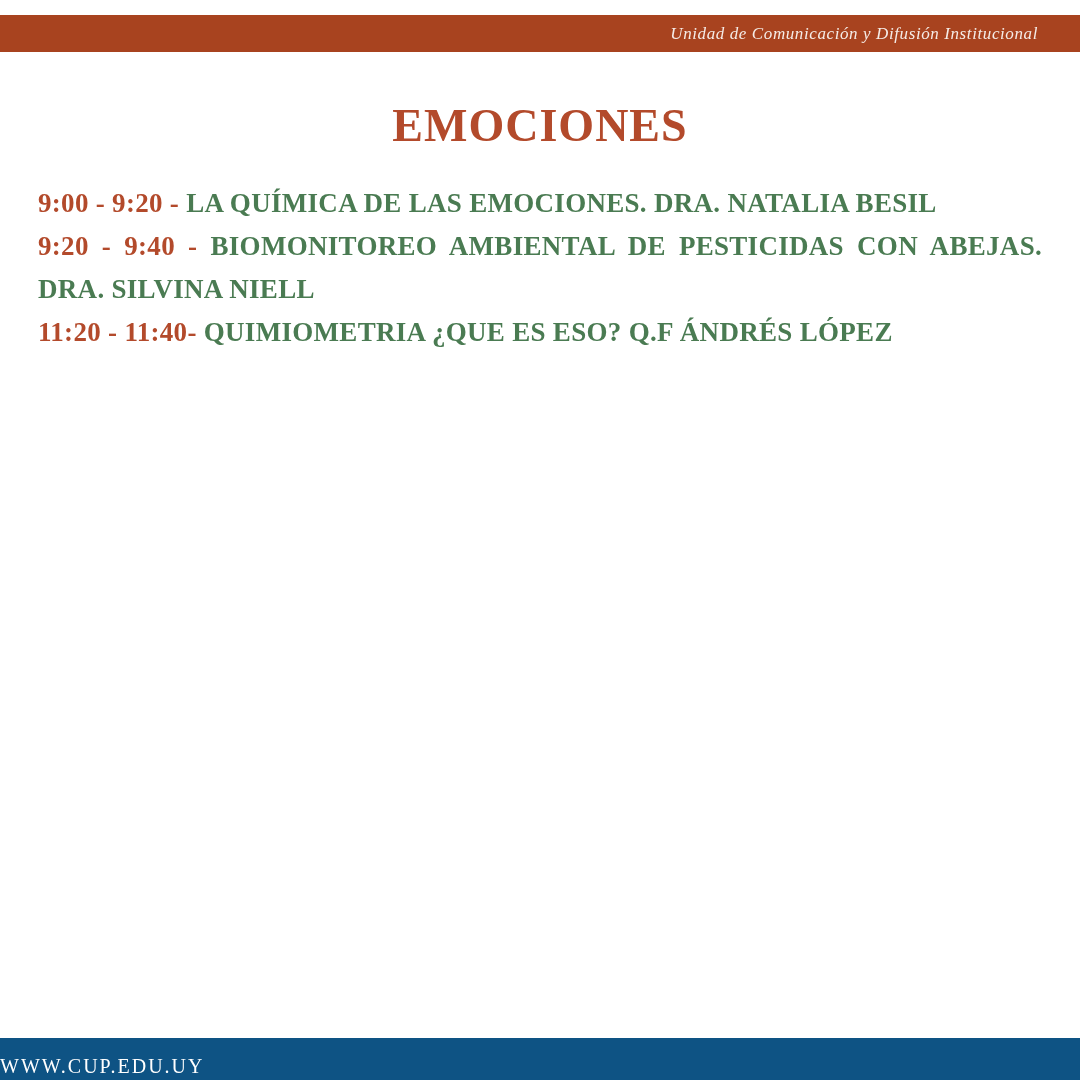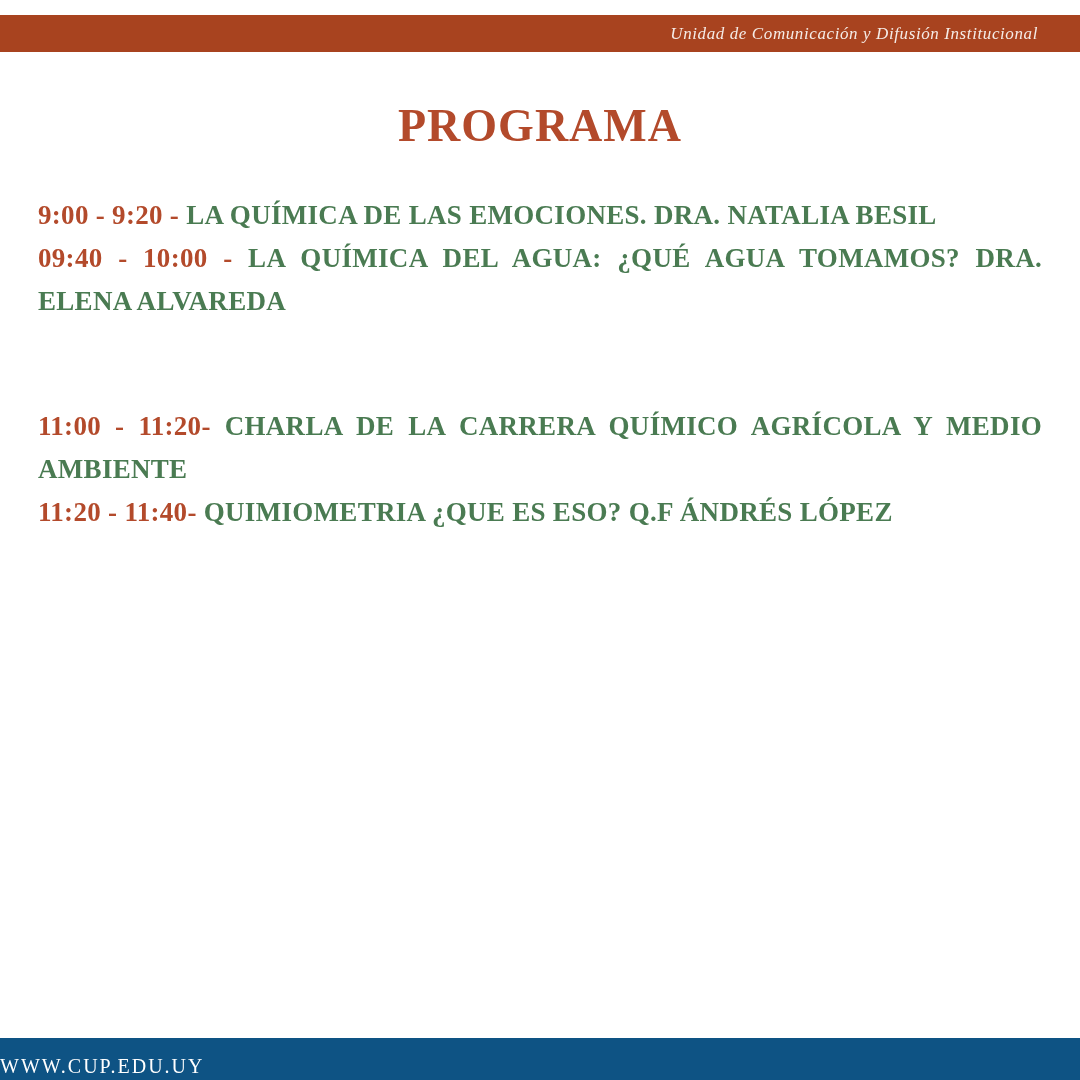--- a/index.html
+++ b/index.html
@@ -43,21 +43,21 @@
     left: 0;
     width: 100%;
     text-align: center;
     color: var(--rust);
     font-size: 46px;
     font-weight: 800;
     letter-spacing: 1px;
   }
   .schedule {
     position: absolute;
-    top: 179px;
+    top: 167px;
     left: 38px;
     width: 1004px;
     font-size: 27px;
     font-weight: 700;
     line-height: 43px;
     letter-spacing: 0.3px;
     text-align: justify;
     color: var(--green);
   }
   .schedule p { margin: 0; }
@@ -81,31 +81,28 @@
 </style>
 </head>
 <body>
 
 <div class="page">
 
   <div class="topbar">
     <span class="topbar-label">Unidad de Comunicación y Difusión Institucional</span>
   </div>
 
-  <h1 class="page-title">PROGRAMA</h1>
+  <h1 class="page-title">EMOCIONES</h1>
 
   <div class="schedule">
     <p>
       <span class="item-time">9:00 - 9:20 - </span><span class="item-title">LA QUÍMICA DE LAS EMOCIONES. DRA. NATALIA BESIL</span>
     </p>
     <p>
-      <span class="item-time">09:40 - 10:00 - </span><span class="item-title">LA QUÍMICA DEL AGUA: ¿QUÉ AGUA TOMAMOS? DRA. ELENA ALVAREDA</span>
-    </p>
-    <p class="group-gap">
-      <span class="item-time">11:00 - 11:20- </span><span class="item-title">CHARLA DE LA CARRERA QUÍMICO AGRÍCOLA Y MEDIO AMBIENTE</span>
+      <span class="item-time">9:20 - 9:40 - </span><span class="item-title">BIOMONITOREO AMBIENTAL DE PESTICIDAS CON ABEJAS. DRA. SILVINA NIELL</span>
     </p>
     <p>
       <span class="item-time">11:20 - 11:40- </span><span class="item-title">QUIMIOMETRIA ¿QUE ES ESO? Q.F ÁNDRÉS LÓPEZ</span>
     </p>
   </div>
 
   <div class="footer">
     <span class="footer-url">WWW.CUP.EDU.UY</span>
   </div>
 

